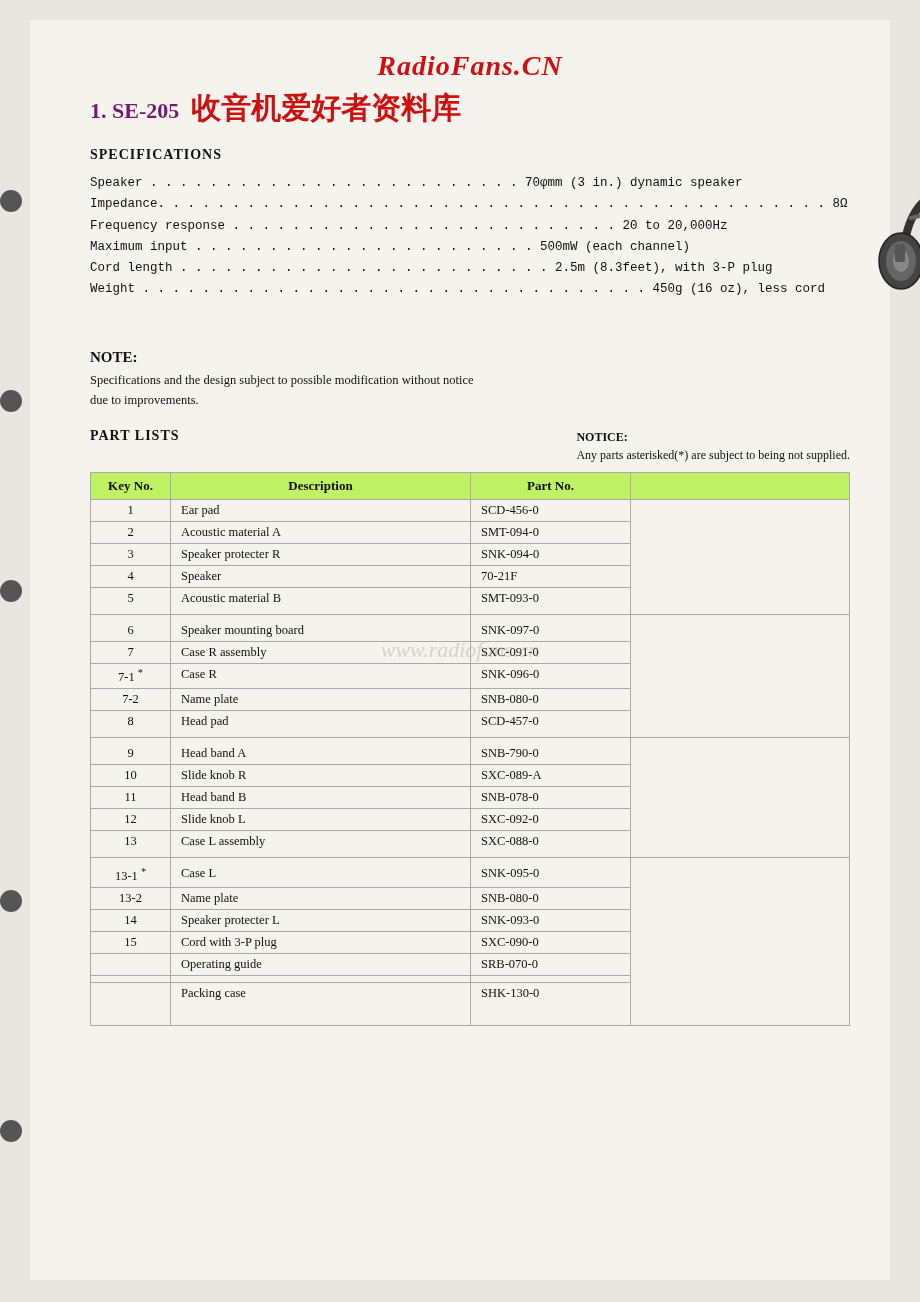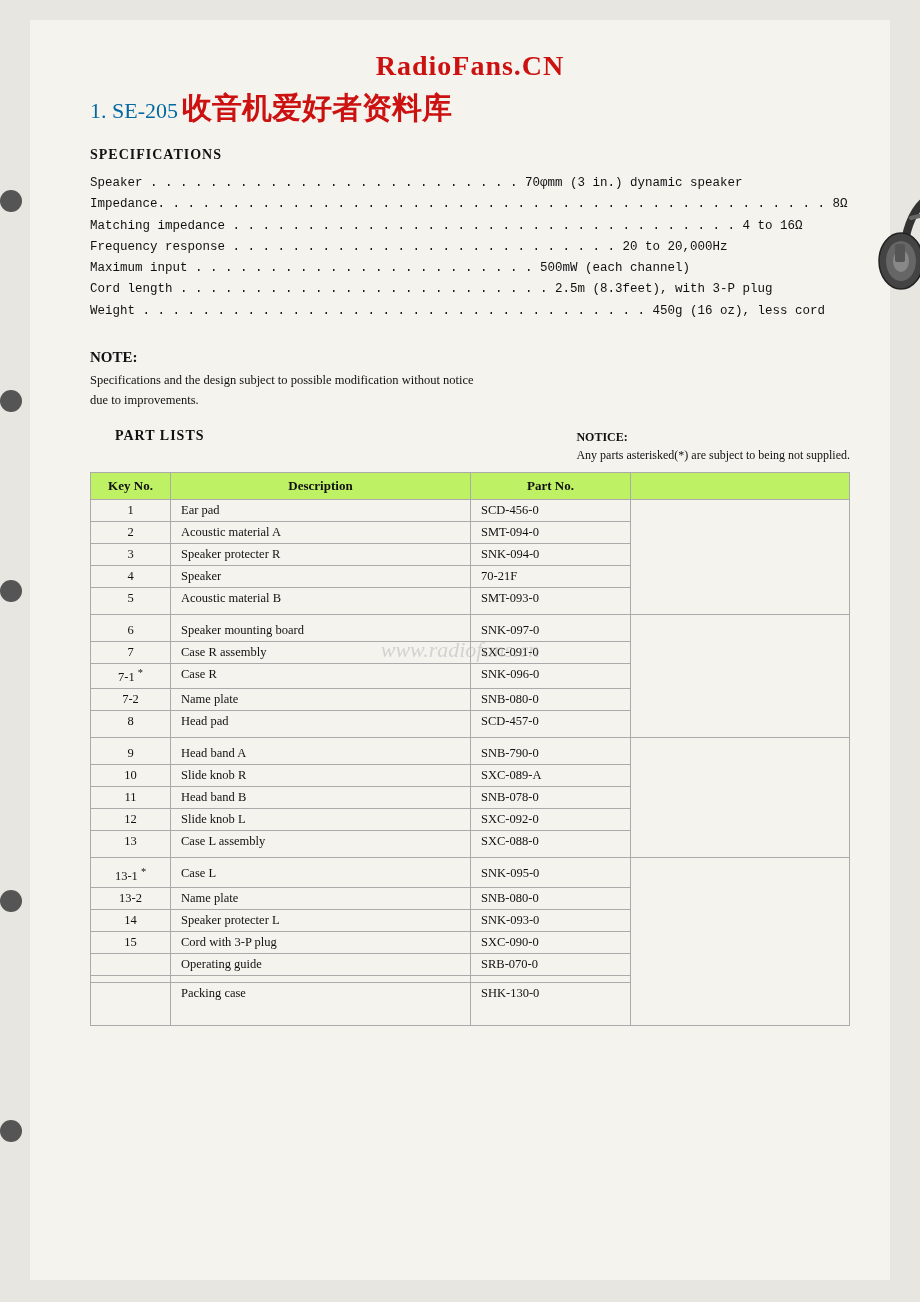--- a/index.html
+++ b/index.html
@@ -25,41 +25,42 @@
       position: absolute;
       left: -30px;
       width: 22px;
       height: 22px;
       background: #555;
       border-radius: 50%;
     }
     .header-brand {
       text-align: center;
       font-size: 28px;
+      font-style: italic;
       font-weight: bold;
       color: #cc1111;
       margin-bottom: 6px;
       letter-spacing: 1px;
     }
     .header-subtitle {
       font-size: 30px;
       font-weight: bold;
       color: #cc1111;
       display: inline;
     }
     .model-line {
       display: flex;
       align-items: baseline;
       margin-bottom: 18px;
     }
     .model-number {
       font-size: 22px;
-      font-weight: normal;
-      color: #0369a1;
-      margin-right: 4px;
+      font-weight: bold;
+      color: #701a75;
+      margin-right: 12px;
     }
     .section-title {
       font-size: 14px;
       font-weight: bold;
       letter-spacing: 1px;
       margin-bottom: 10px;
       margin-top: 18px;
     }
     .specs-area {
       display: flex;
@@ -94,21 +95,20 @@
     }
     .note-text {
       font-size: 12.5px;
       line-height: 1.6;
     }
     .part-lists-header {
       display: flex;
       justify-content: space-between;
       align-items: flex-start;
       margin-bottom: 8px;
-      margin-left: 25px;
     }
     .notice-text {
       font-size: 12px;
       line-height: 1.5;
     }
     table {
       width: 100%;
       border-collapse: collapse;
       font-size: 12.5px;
     }
@@ -168,21 +168,20 @@
     <span class="model-number">1.  SE-205</span>
     <span class="header-subtitle">收音机爱好者资料库</span>
   </div>
 
   <div class="section-title">SPECIFICATIONS</div>
 
   <div class="specs-area">
     <div class="specs-text">
       <div class="spec-line">Speaker . . . . . . . . . . . . . . . . . . . . . . . . .  70φmm (3 in.) dynamic speaker</div>
       <div class="spec-line">Impedance. . . . . . . . . . . . . . . . . . . . . . . . . . . . . . . . . . . . . . . . . . . . .  8Ω</div>
-      <div class="spec-line">Matching impedance . . . . . . . . . . . . . . . . . . . . . . . . . . . . . . . . . .  4 to 16Ω</div>
       <div class="spec-line">Frequency response . . . . . . . . . . . . . . . . . . . . . . . . . .  20 to 20,000Hz</div>
       <div class="spec-line">Maximum input  . . . . . . . . . . . . . . . . . . . . . . .  500mW (each channel)</div>
       <div class="spec-line">Cord length  . . . . . . . . . . . . . . . . . . . . . . . . .  2.5m (8.3feet), with 3-P plug</div>
       <div class="spec-line">Weight  . . . . . . . . . . . . . . . . . . . . . . . . . . . . . . . . . .  450g (16 oz), less cord</div>
     </div>
 
     <div class="headphone-img">
       <svg width="150" height="155" viewBox="0 0 150 155">
 
         <path d="M30,80 Q35,20 75,15 Q115,20 120,80" stroke="#333" stroke-width="8" fill="none" stroke-linecap="round"></path>

